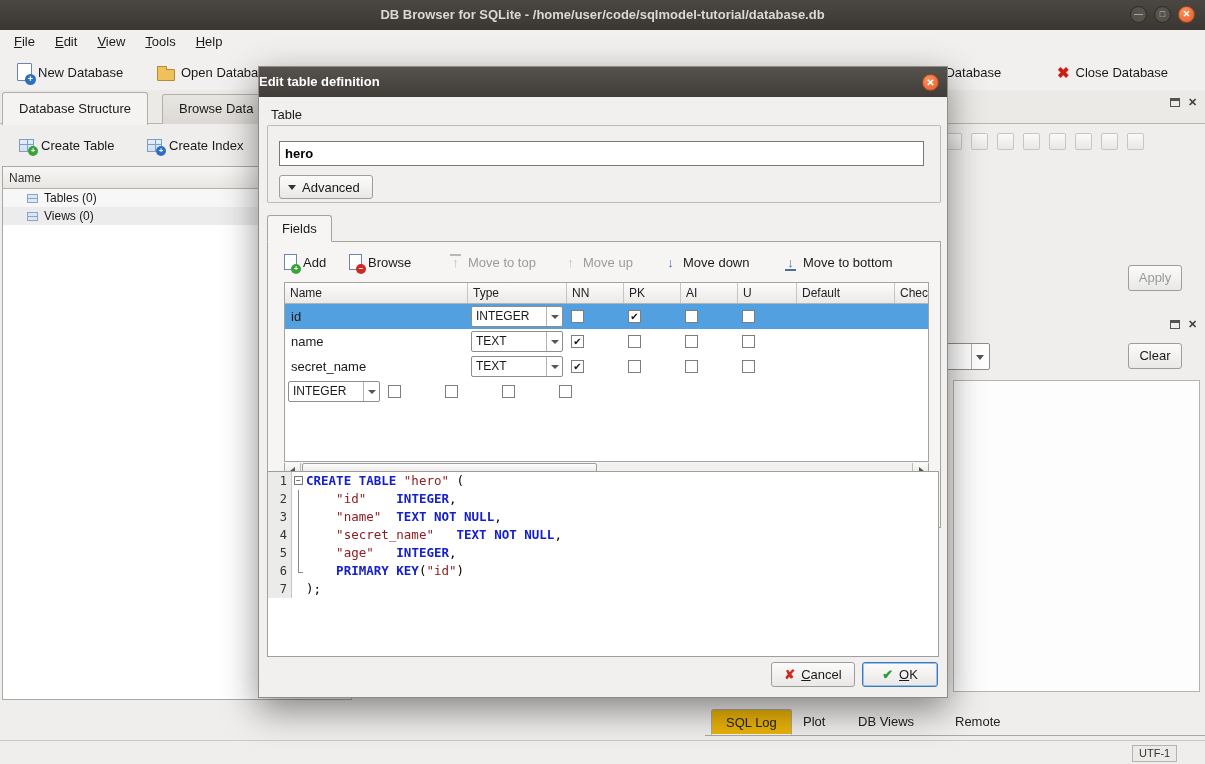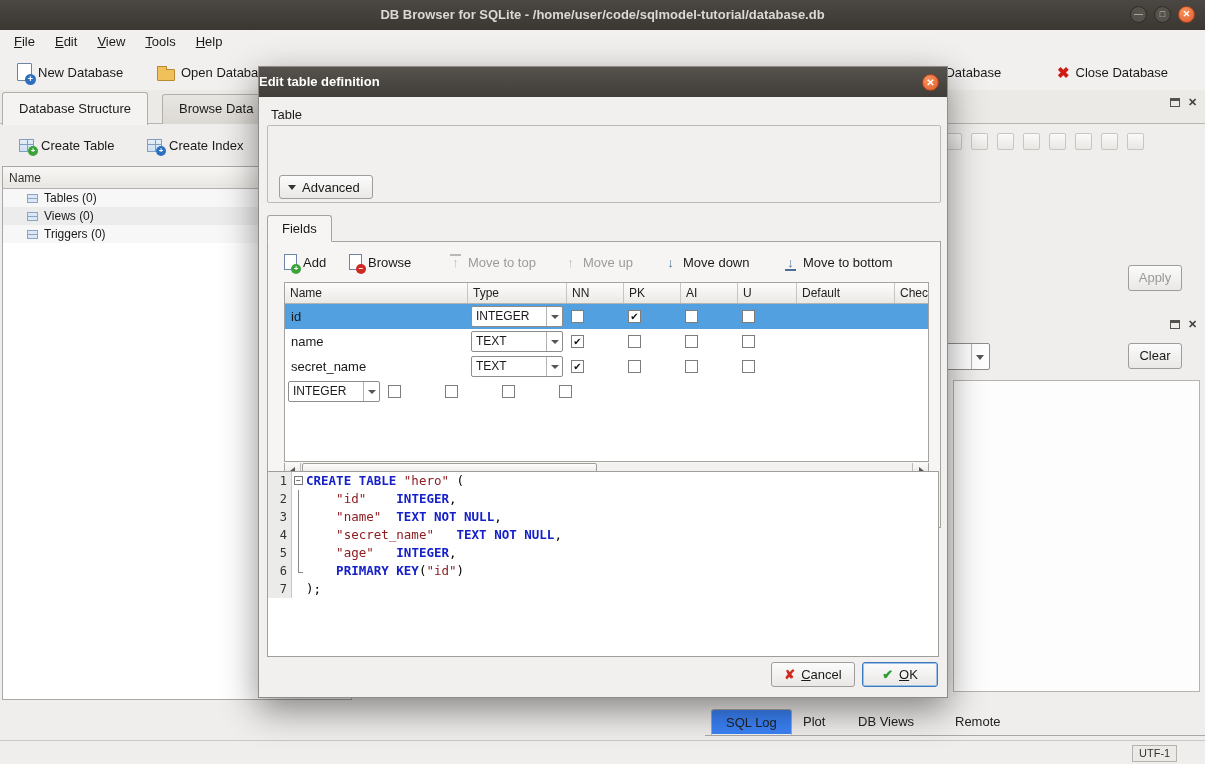--- a/index.html
+++ b/index.html
@@ -58,21 +58,21 @@
   .ic-close-sm { color:#44413c; font-size:11px; font-weight:bold; line-height:11px; }
   .mini-ic { width:17px; height:17px; border:1px solid #c9c6c1; background:linear-gradient(#fafaf9,#e9e7e4); border-radius:2px; display:inline-block; }
   .combo-part { position:absolute; height:27px; background:#fff; border:1px solid #8f8d89; border-radius:2px; }
   .combo-part .arrow-zone { position:absolute; right:0; top:0; bottom:0; width:18px; border-left:1px solid #b5b3af; }
   .carat { display:inline-block; width:0; height:0; border-left:4px solid transparent; border-right:4px solid transparent; border-top:5px solid #555; }
   .combo-part .carat { position:absolute; right:5px; top:11px; }
 
   
   #bottombar-line { left:705px; top:735px; width:500px; height:1px; background:#aaa8a4; }
   .btab { position:absolute; top:709px; height:26px; line-height:25px; padding:0 14px; color:#222; }
-  .btab.active { background:#3b82f6; border:1px solid #aaa8a4; border-bottom:1px solid #f6f5f3; border-radius:3px 3px 0 0; }
+  .btab.active { background:#eab308; border:1px solid #aaa8a4; border-bottom:1px solid #f6f5f3; border-radius:3px 3px 0 0; }
   #statusbar { left:0; top:740px; width:1205px; height:24px; background:#efeeec; border-top:1px solid #cbc9c5; }
   .enc-box { position:absolute; left:1132px; top:745px; padding:0 6px; height:17px; line-height:15px; border:1px solid #b5b3af; font-size:11px; color:#333; background:#eceae7; }
 
   .white-dock { left:953px; top:380px; width:247px; height:312px; background:#fdfdfd; border:1px solid #b5b3af; }
 
   
   #dialog { left:258px; top:66px; width:690px; height:632px; background:#f1f0ee; border:1px solid #8f8c88; box-shadow:0 12px 34px rgba(0,0,0,.45); z-index:50; }
   #dlg-titlebar { left:0; top:0; width:100%; height:30px; background:linear-gradient(#56534e,#403d38); }
   #dlg-title { width:100%; text-align:left; line-height:30px; color:#fff; font-weight:bold; }
   #dlg-close { position:absolute; right:8px; top:7px; width:17px; height:17px; border-radius:50%; background:radial-gradient(circle at 35% 30%, #f9935f, #e25b28); border:1px solid #a8431c; color:#fff; font-weight:bold; font-size:10px; text-align:center; line-height:15px; }
@@ -218,24 +218,20 @@
 <div class="abs" id="treepanel">
   <div class="tree-header">Name</div>
   <div class="tree-row">
     <span class="ic-mini"></span>
     <span>Tables (0)</span>
   </div>
   <div class="tree-row">
     <span class="ic-mini"></span>
     <span>Views (0)</span>
   </div>
-  <div class="tree-row">
-    <span class="ic-mini"></span>
-    <span>Triggers (0)</span>
-  </div>
 </div>
 
 <div class="fusion-btn disabled" style="left:1128px; top:265px; width:54px;">Apply</div>
 <div class="combo-part" style="left:860px; top:343px; width:130px;">
   <span class="arrow-zone">
       <span class="carat"></span>
     </span>
 </div>
 <div class="fusion-btn" style="left:1128px; top:343px; width:54px;">Clear</div>
 <div class="abs white-dock"></div>
@@ -250,20 +246,21 @@
 <div class="enc-box">UTF-1</div>
 
 <div class="abs" id="dialog">
   <div class="abs" id="dlg-titlebar">
     <div id="dlg-title">Edit table definition</div>
     <div id="dlg-close">✕</div>
   </div>
 
   <div class="dlg-label" style="left:12px; top:40px;">Table</div>
   <div class="abs groupbox"></div>
+  <input class="abs" id="tname" value="hero" style="">
   <div class="abs" id="adv-btn">
     <span class="carat"></span>
     <span>Advanced</span>
   </div>
 
   <div class="dtab active" style="left:8px;">Fields</div>
   <div class="dtab" style="left:74px;margin-top:48px;">Constraints</div>
 
   <div class="abs" id="fields-pane">
     <div class="ftool" style="left:10px;">

